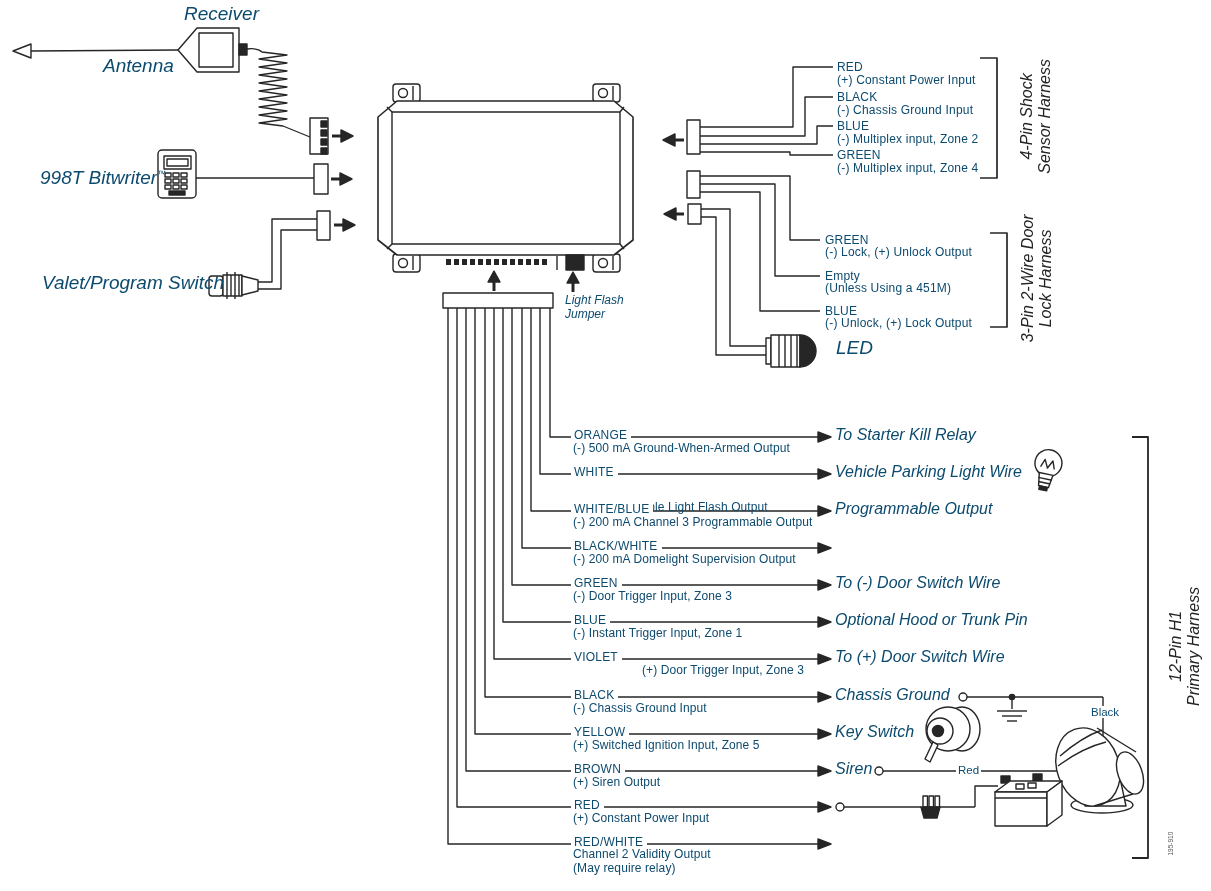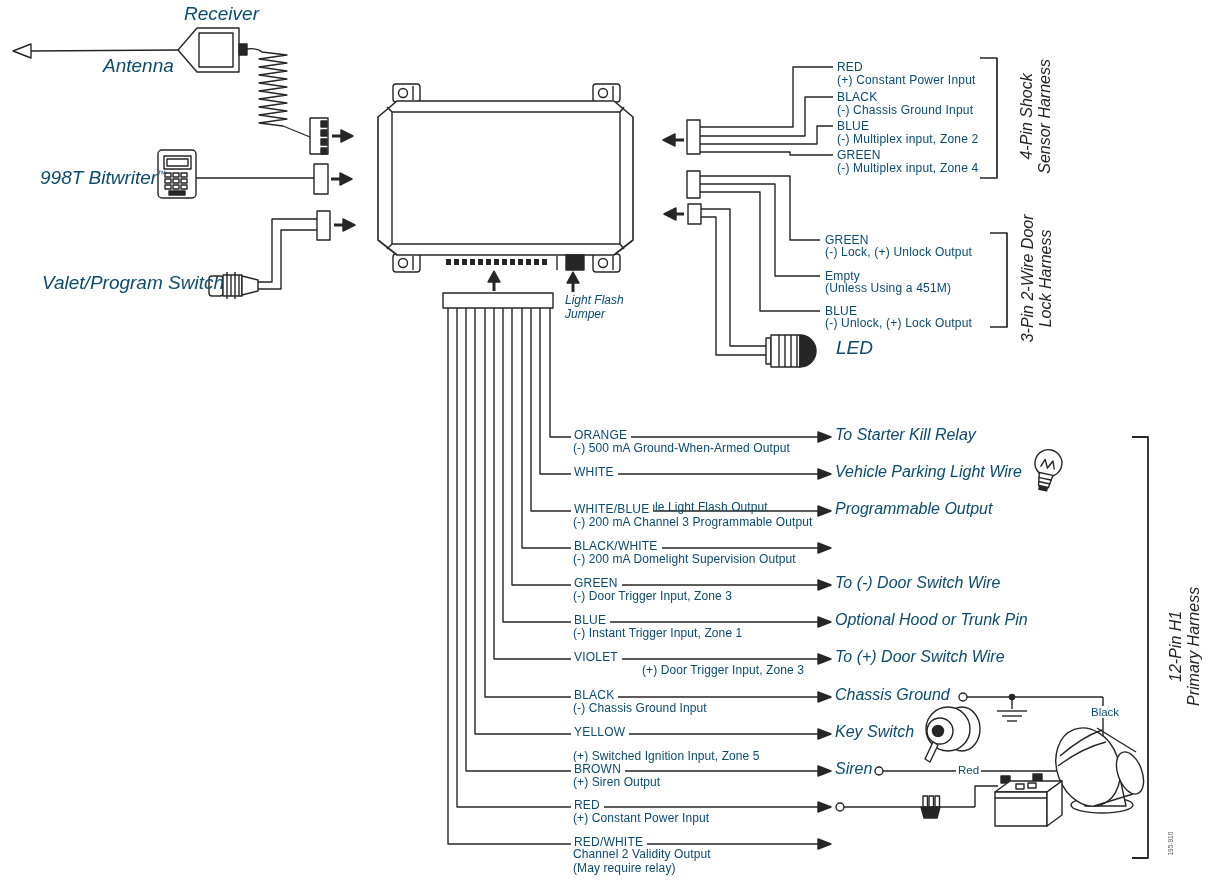--- a/index.html
+++ b/index.html
@@ -315,21 +315,21 @@
 
 <div class="lbl wcolor" style="left:571px;top:650px;">VIOLET</div>
 <div class="lbl wdesc" style="left:594px;top:663px;margin-left:48px;">(+) Door Trigger Input, Zone 3</div>
 <div class="lbl dest" style="left:835px;top:648px;">To (+) Door Switch Wire</div>
 
 <div class="lbl wcolor" style="left:571px;top:688px;">BLACK</div>
 <div class="lbl wdesc" style="left:573px;top:701px;">(-) Chassis Ground Input</div>
 <div class="lbl dest" style="left:835px;top:686px;">Chassis Ground</div>
 
 <div class="lbl wcolor" style="left:571px;top:725px;">YELLOW</div>
-<div class="lbl wdesc" style="left:573px;top:738px;margin-top:11px;">(+) Switched Ignition Input, Zone 5</div>
+<div class="lbl wdesc" style="left:573px;top:738px;">(+) Switched Ignition Input, Zone 5</div>
 <div class="lbl dest" style="left:835px;top:723px;">Key Switch</div>
 
 <div class="lbl wcolor" style="left:571px;top:762px;">BROWN</div>
 <div class="lbl wdesc" style="left:573px;top:775px;">(+) Siren Output</div>
 <div class="lbl dest" style="left:835px;top:760px;">Siren</div>
 
 <div class="lbl wcolor" style="left:571px;top:798px;">RED</div>
 <div class="lbl wdesc" style="left:573px;top:811px;">(+) Constant Power Input</div>
 
 <div class="lbl wcolor" style="left:571px;top:835px;">RED/WHITE</div>

